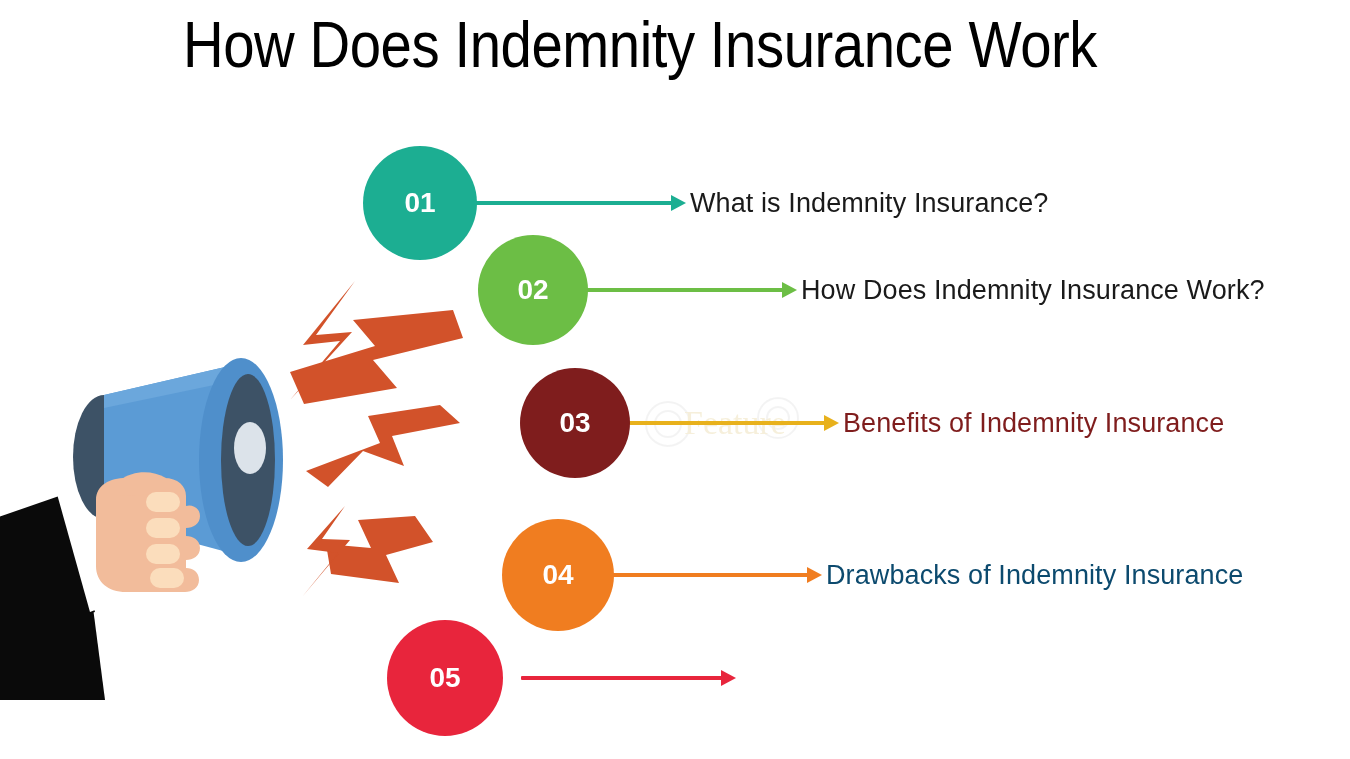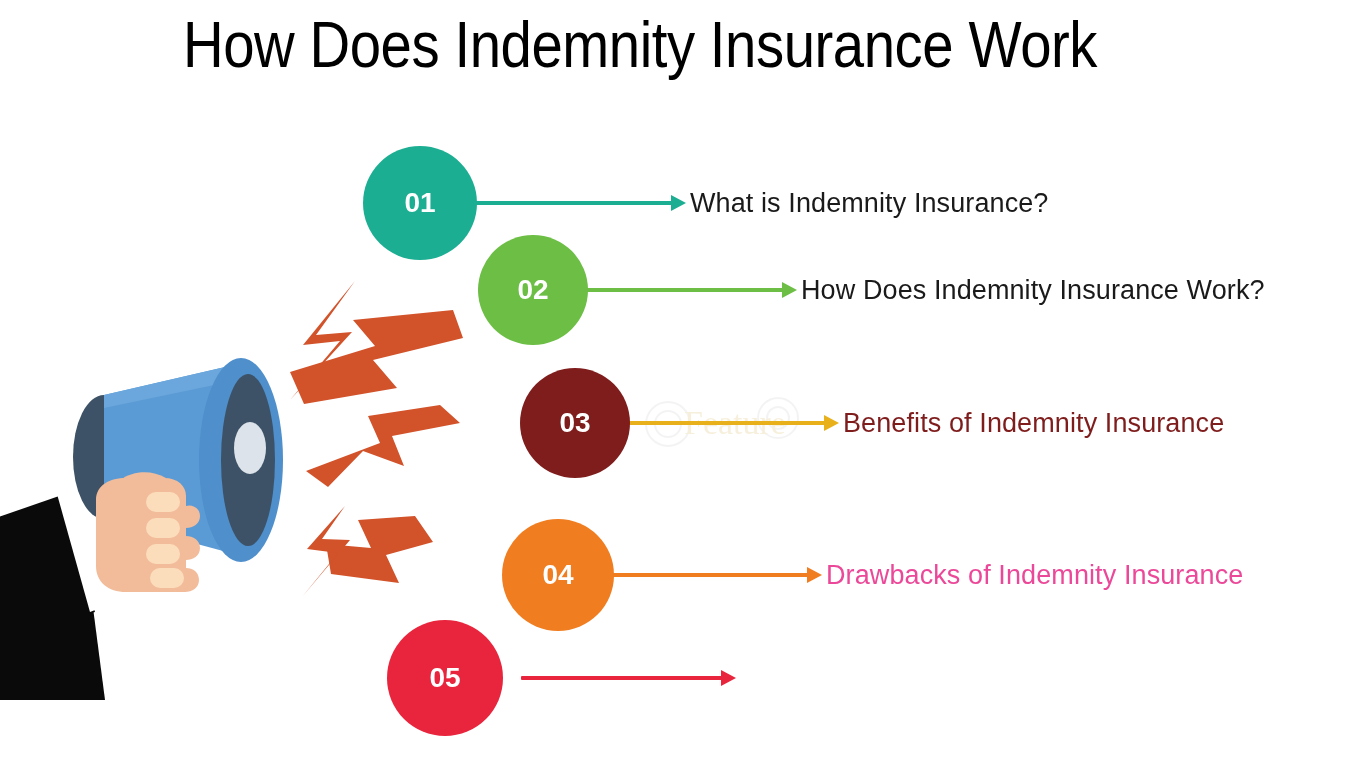--- a/index.html
+++ b/index.html
@@ -201,21 +201,21 @@
     </div>
     <div class="step-label" style="color: #7f1d1d;">Benefits of Indemnity Insurance</div>
   </div>
 
   <div class="step" id="step-3" style="left: 502px; top: 519px;">
     <div class="badge" style="width: 112px; height: 112px; background: rgb(240, 125, 32);">04</div>
     <div class="connector" style="width: 214px;">
       <div class="shaft" style="width: 200px; background: rgb(240, 125, 32);"></div>
       <div class="head" style="left: 199px; border-left: 15px solid rgb(240, 125, 32);"></div>
     </div>
-    <div class="step-label" style="color: #ec4899;">Drawbacks of Indemnity Insurance</div>
+    <div class="step-label" style="color: #0c4a6e;">Drawbacks of Indemnity Insurance</div>
   </div>
 
   <div class="step" id="step-4" style="left: 387px; top: 620px; gap: 24px;">
     <div class="badge" style="width: 116px; height: 116px; background: rgb(232, 37, 60);">05</div>
     <div class="connector" style="width: 215px;">
       <div class="shaft" style="width: 201px; background: rgb(232, 37, 60);"></div>
       <div class="head" style="left: 200px; border-left: 15px solid rgb(232, 37, 60);"></div>
     </div>
   </div>
 

